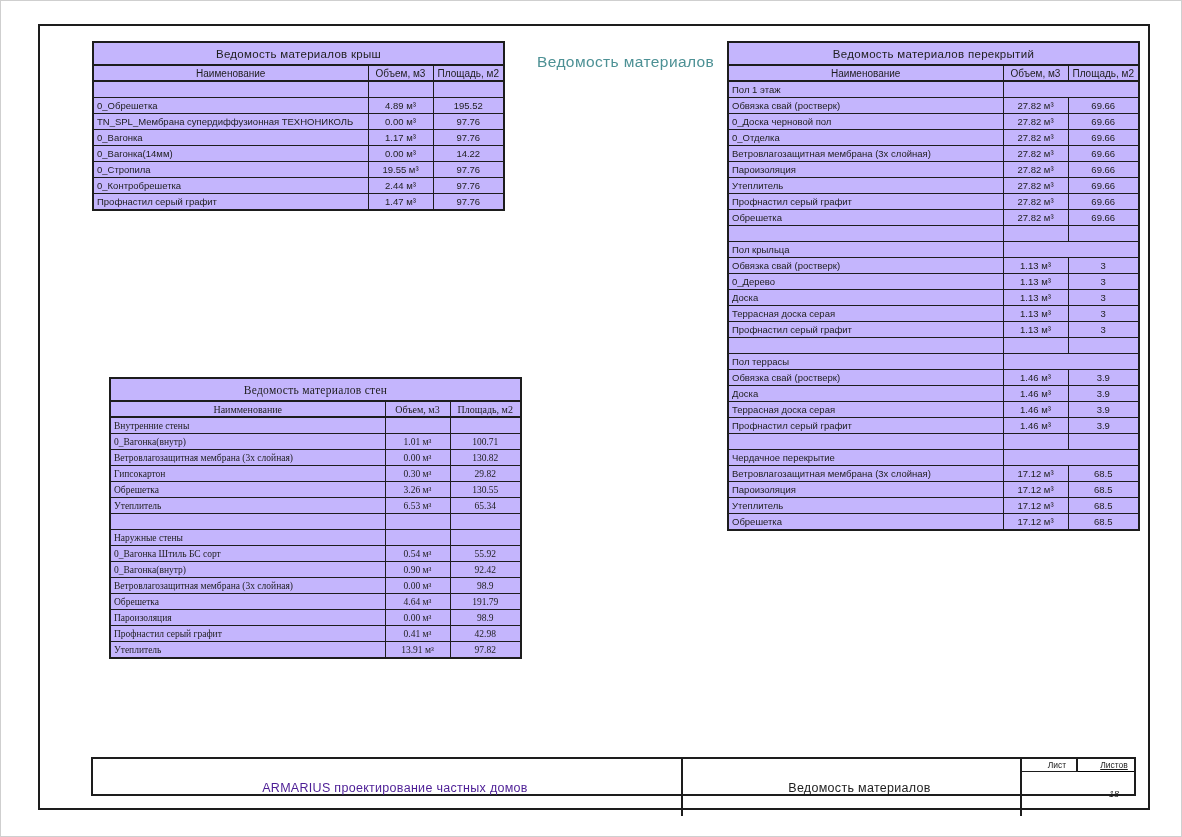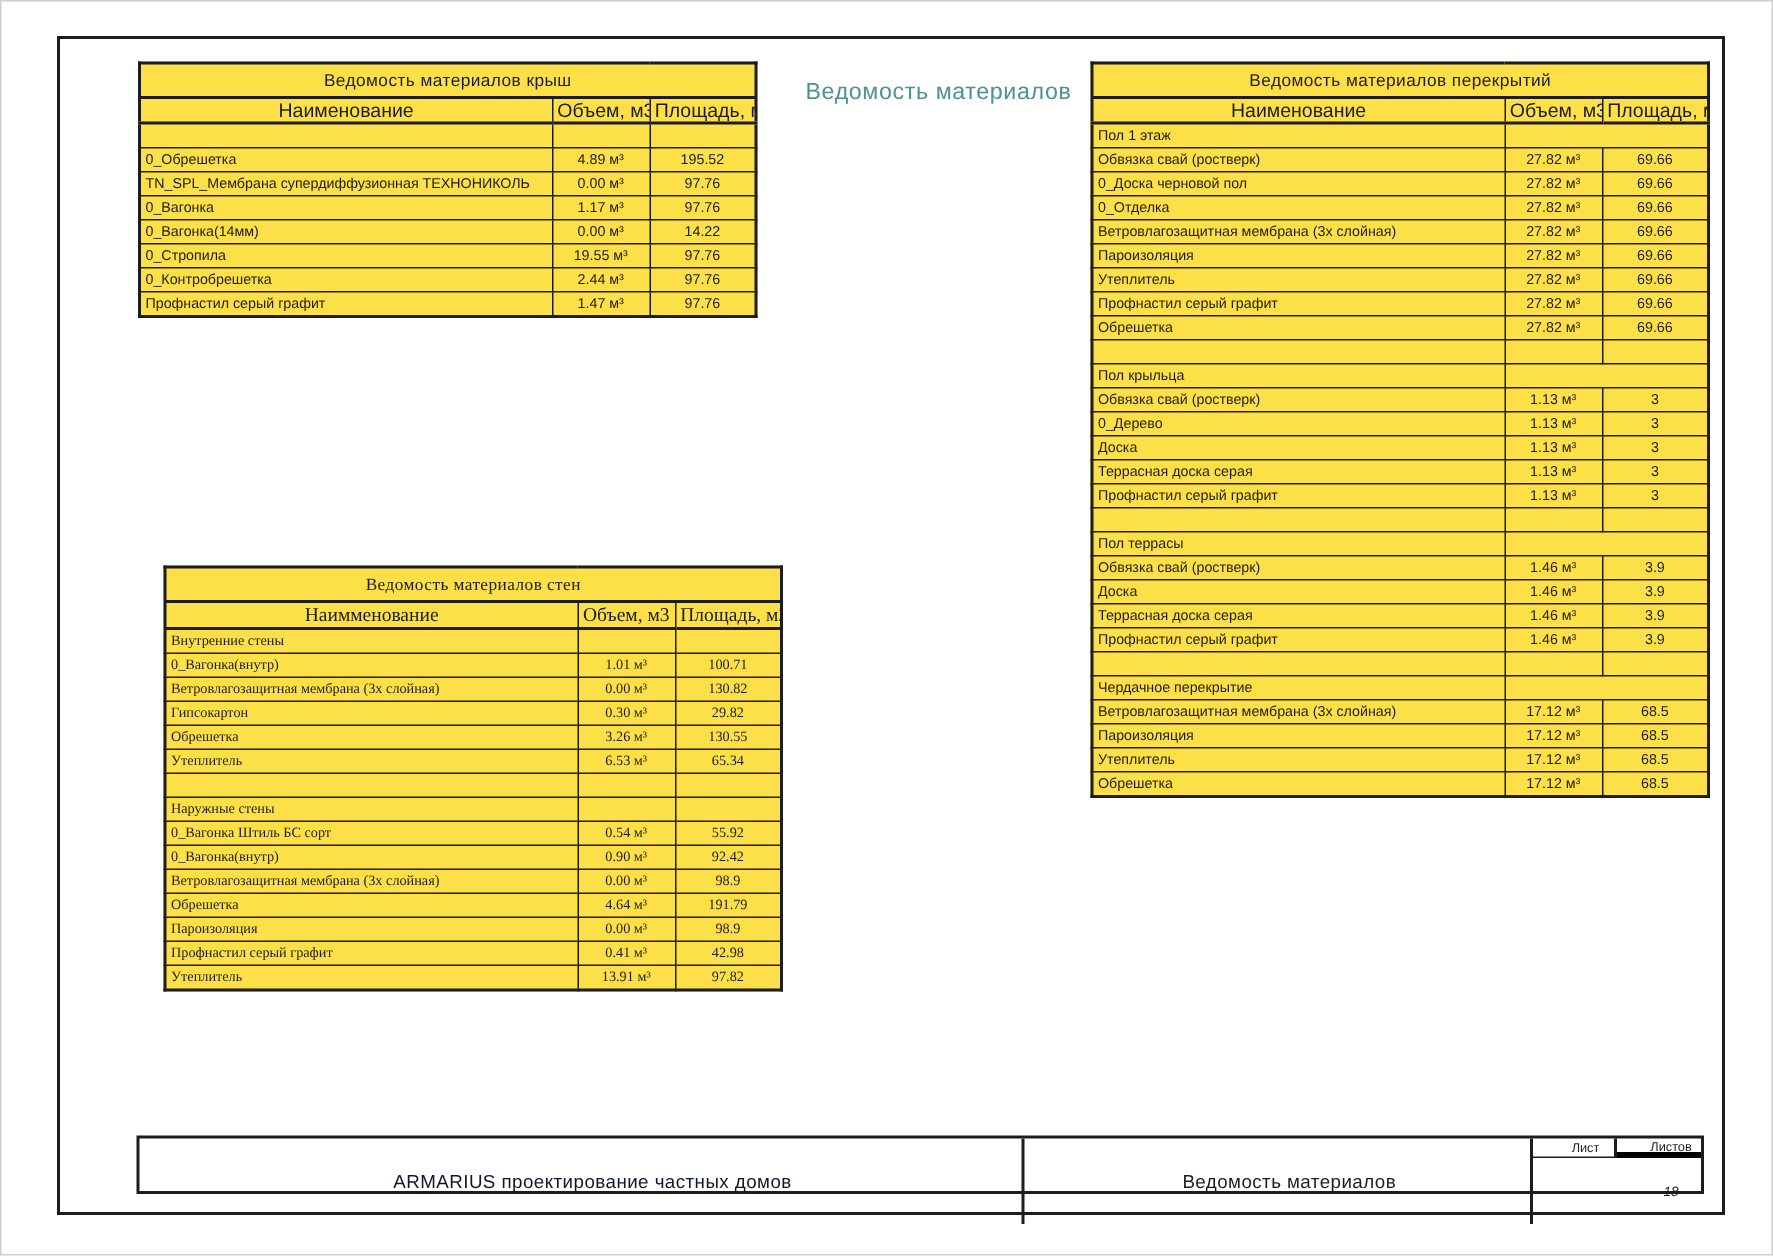--- a/index.html
+++ b/index.html
@@ -10,37 +10,37 @@
   .paper{position:absolute;inset:0;background:#fff;box-shadow:inset 0 0 0 1px #cfcfcf;}
   .frame{position:absolute;left:38px;top:24px;width:1112px;height:786px;
     border:2px solid #1d1d1d;box-sizing:border-box;}
   .page-title{position:absolute;left:537px;top:53px;font-size:15.5px;letter-spacing:.4px;}
   
   .twrap{position:absolute;}
   .twrap.roof{left:92px;top:41px;}
   .twrap.walls{left:109px;top:377px;font-family:Liberation Serif, serif;}
   .twrap.floors{left:727px;top:41px;}
   table.mat{border-collapse:collapse;table-layout:fixed;width:411px;
-    border:2px solid #1d1d1d;background:#fde047;}
+    border:2px solid #1d1d1d;background:#c4b5fd;}
   table.mat td{border:1px solid #1d1d1d;overflow:hidden;white-space:nowrap;
     height:15px;font-size:9.5px;padding:0 3px;box-sizing:content-box;}
   table.mat td.tt{height:21px;text-align:center;font-size:11.5px;
     border-bottom-width:2px;letter-spacing:.3px;}
-  table.mat td.th{height:14px;text-align:center;font-size:13px;border-bottom-width:2px;}
+  table.mat td.th{height:14px;text-align:center;font-size:10px;border-bottom-width:2px;}
   table.mat td.nm{text-align:left;}
   table.mat td.vc{text-align:center;}
   
   .title-block{position:absolute;left:91px;top:757px;width:1045px;height:39px;
     border:2px solid #1d1d1d;box-sizing:border-box;display:grid;
     grid-template-columns:590px 339px 56px 1fr;grid-template-rows:13px 1fr;background:#fff;}
   .tb-cell{display:flex;align-items:center;justify-content:center;overflow:hidden;padding-left:16px;}
   .tb-company{grid-column:1;grid-row:1/3;border-right:2px solid #1d1d1d;font-size:12.5px;letter-spacing:.3px;}
   .tb-doc{grid-column:2;grid-row:1/3;border-right:2px solid #1d1d1d;font-size:12.5px;letter-spacing:.3px;}
   .tb-sheet-label{grid-column:3;grid-row:1;border-right:2px solid #1d1d1d;border-bottom:1px solid #1d1d1d;font-size:8.5px;}
-  .tb-sheets-label{grid-column:4;grid-row:1;border-bottom:4px solid #000000;font-size:8.5px;text-decoration:underline;}
+  .tb-sheets-label{grid-column:4;grid-row:1;border-bottom:1px solid #000000;font-size:8.5px;text-decoration:underline;}
   .tb-sheet-value{grid-column:3;grid-row:2;border-right:2px solid #1d1d1d;font-size:9px;margin-top:44px;}
   .tb-sheets-value{grid-column:4;grid-row:2;font-size:9px;font-style:italic;}
 </style>
 </head>
 <body>
 
 <div class="paper">
   <div class="frame"></div>
 
   <div class="page-title accent" style="color: rgb(77, 145, 149);">Ведомость материалов</div>
@@ -348,20 +348,20 @@
           <tr>
             <td class="nm">Обрешетка</td>
             <td class="vc">17.12 м³</td>
             <td class="vc">68.5</td>
           </tr>
         </tbody>
       </table>
     </div>
 
   <div class="title-block">
-    <div class="tb-cell tb-company accent" style="color: #0f172a; text-align: right;">ARMARIUS проектирование частных домов</div>
+    <div class="tb-cell tb-company accent" style="color: #4c1d95; text-align: right;">ARMARIUS проектирование частных домов</div>
     <div class="tb-cell tb-doc">Ведомость материалов</div>
     <div class="tb-cell tb-sheet-label">Лист</div>
     <div class="tb-cell tb-sheets-label">Листов</div>
     <div class="tb-cell tb-sheet-value">ЭП18</div>
     <div class="tb-cell tb-sheets-value">18</div>
   </div>
 </div>
 
 </body></html>

